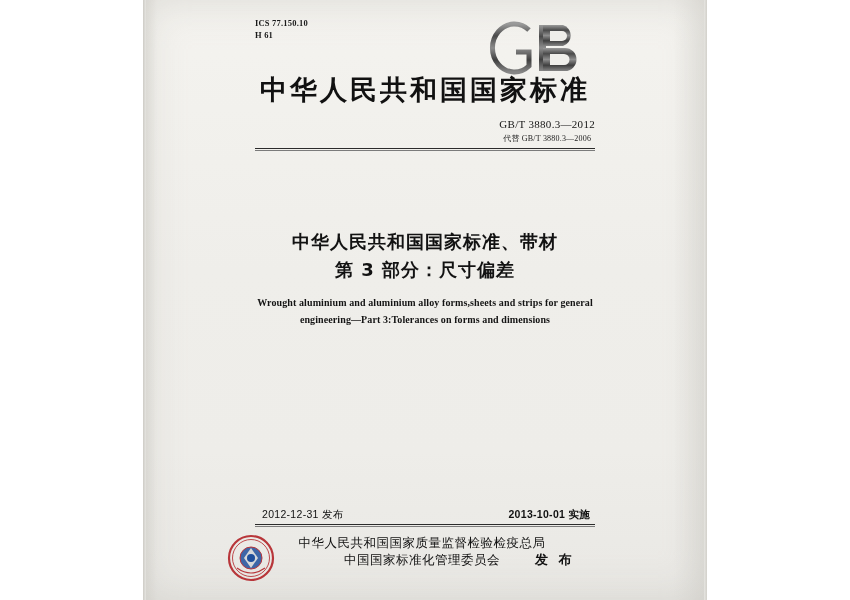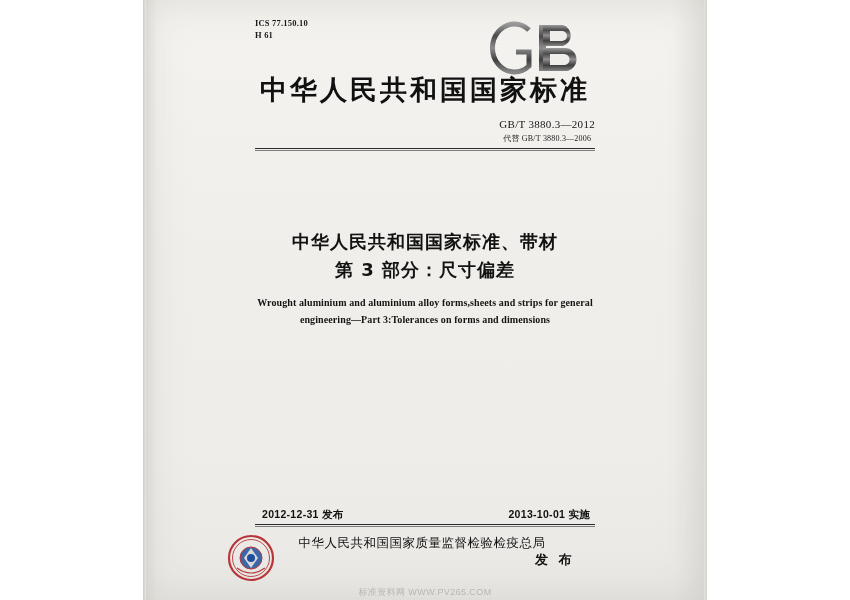--- a/index.html
+++ b/index.html
@@ -162,21 +162,21 @@
     letter-spacing: 0.1px;
   }
 
   
   .date-issue {
     position: absolute;
     left: 262px;
     top: 508px;
     font-family: "Liberation Sans", sans-serif;
     font-size: 10.5px;
-    font-weight: bold;
+    font-weight: normal;
     color: #111;
     letter-spacing: 0.3px;
   }
   .date-effective {
     position: absolute;
     right: 260px;
     top: 508px;
     font-family: "Liberation Sans", sans-serif;
     font-size: 10.5px;
     font-weight: bold;
@@ -322,18 +322,18 @@
       <circle cx="24" cy="24" r="11" fill="#1f4f9c" opacity="0.85"></circle>
       <circle cx="24" cy="24" r="11" fill="none" stroke="#b8363a" stroke-width="1"></circle>
       <path d="M24 14 L31 24 L24 34 L17 24 Z" fill="#e8e6e0" opacity="0.9"></path>
       <circle cx="24" cy="24" r="4" fill="#1f4f9c"></circle>
       <path d="M10 34 Q24 44 38 34" fill="none" stroke="#b8363a" stroke-width="1.2"></path>
     </svg>
   </div>
 
   <div class="publisher">
     <div>中华人民共和国国家质量监督检验检疫总局</div>
+    <div>中国国家标准化管理委员会</div>
   </div>
   <div class="publish-word">发 布</div>
 
-  <div class="footer-watermark">标准资料网 WWW.PV265.COM</div>
 
 </div>
 
 </body></html>

